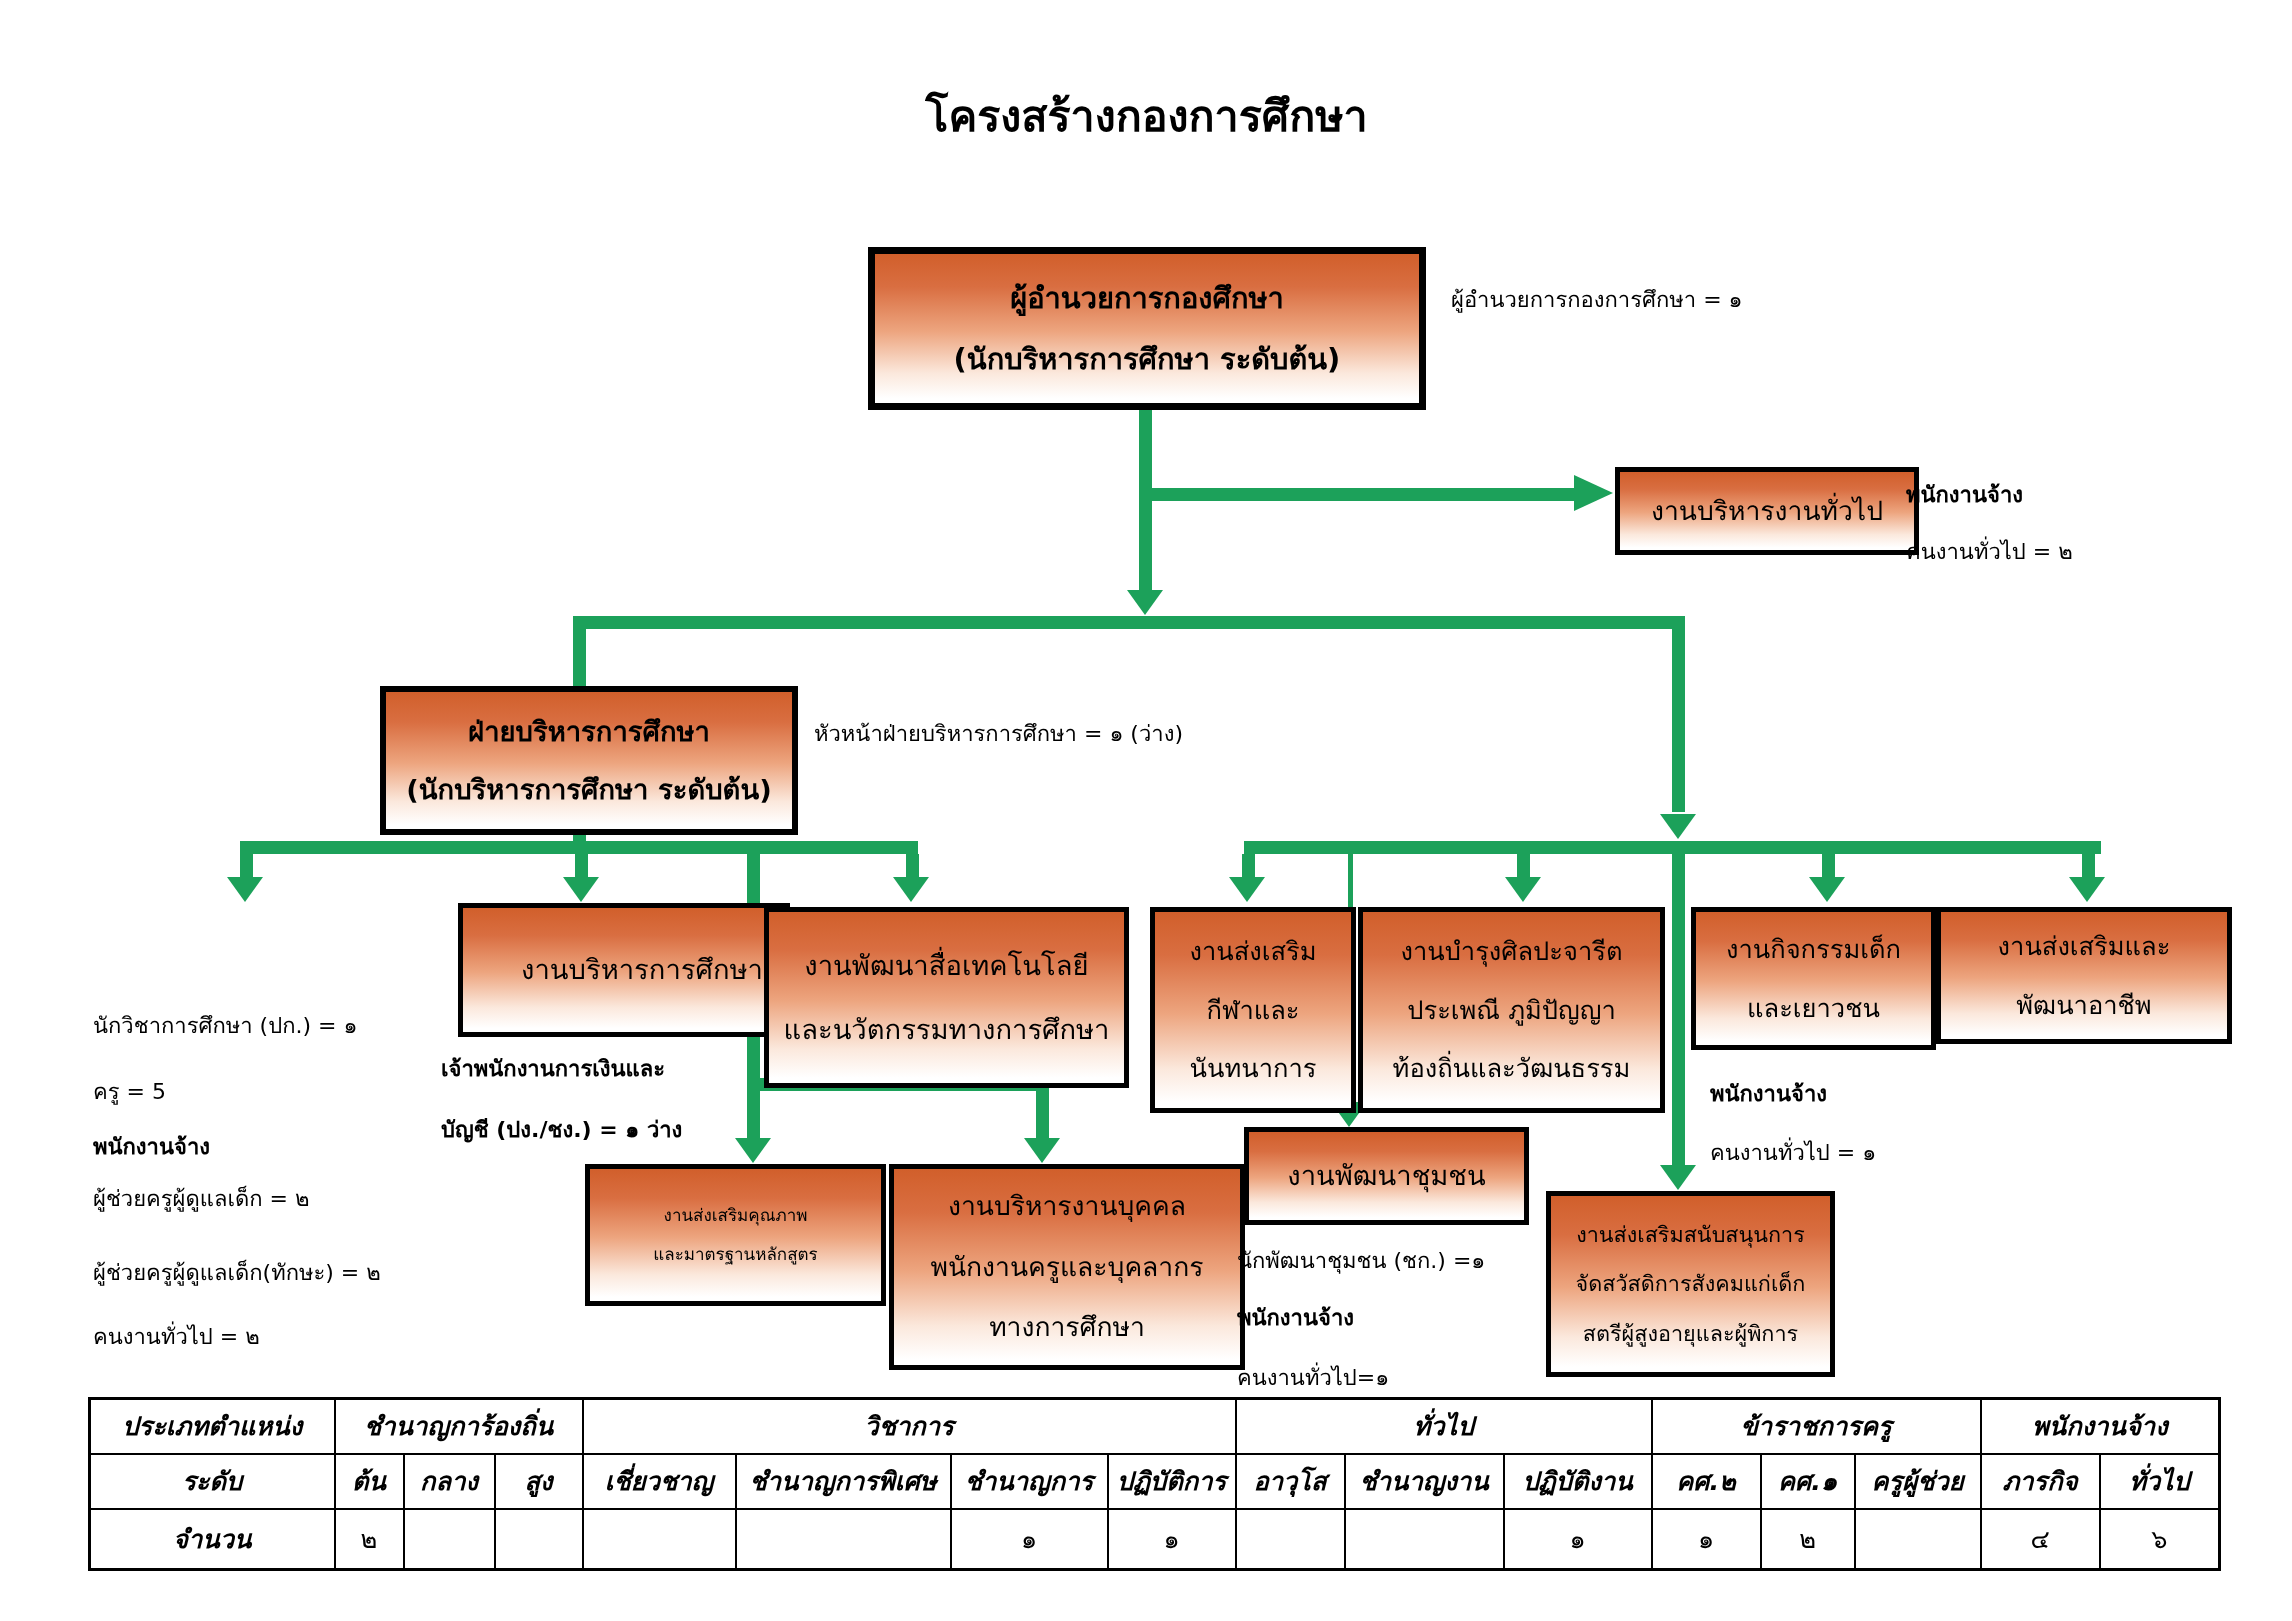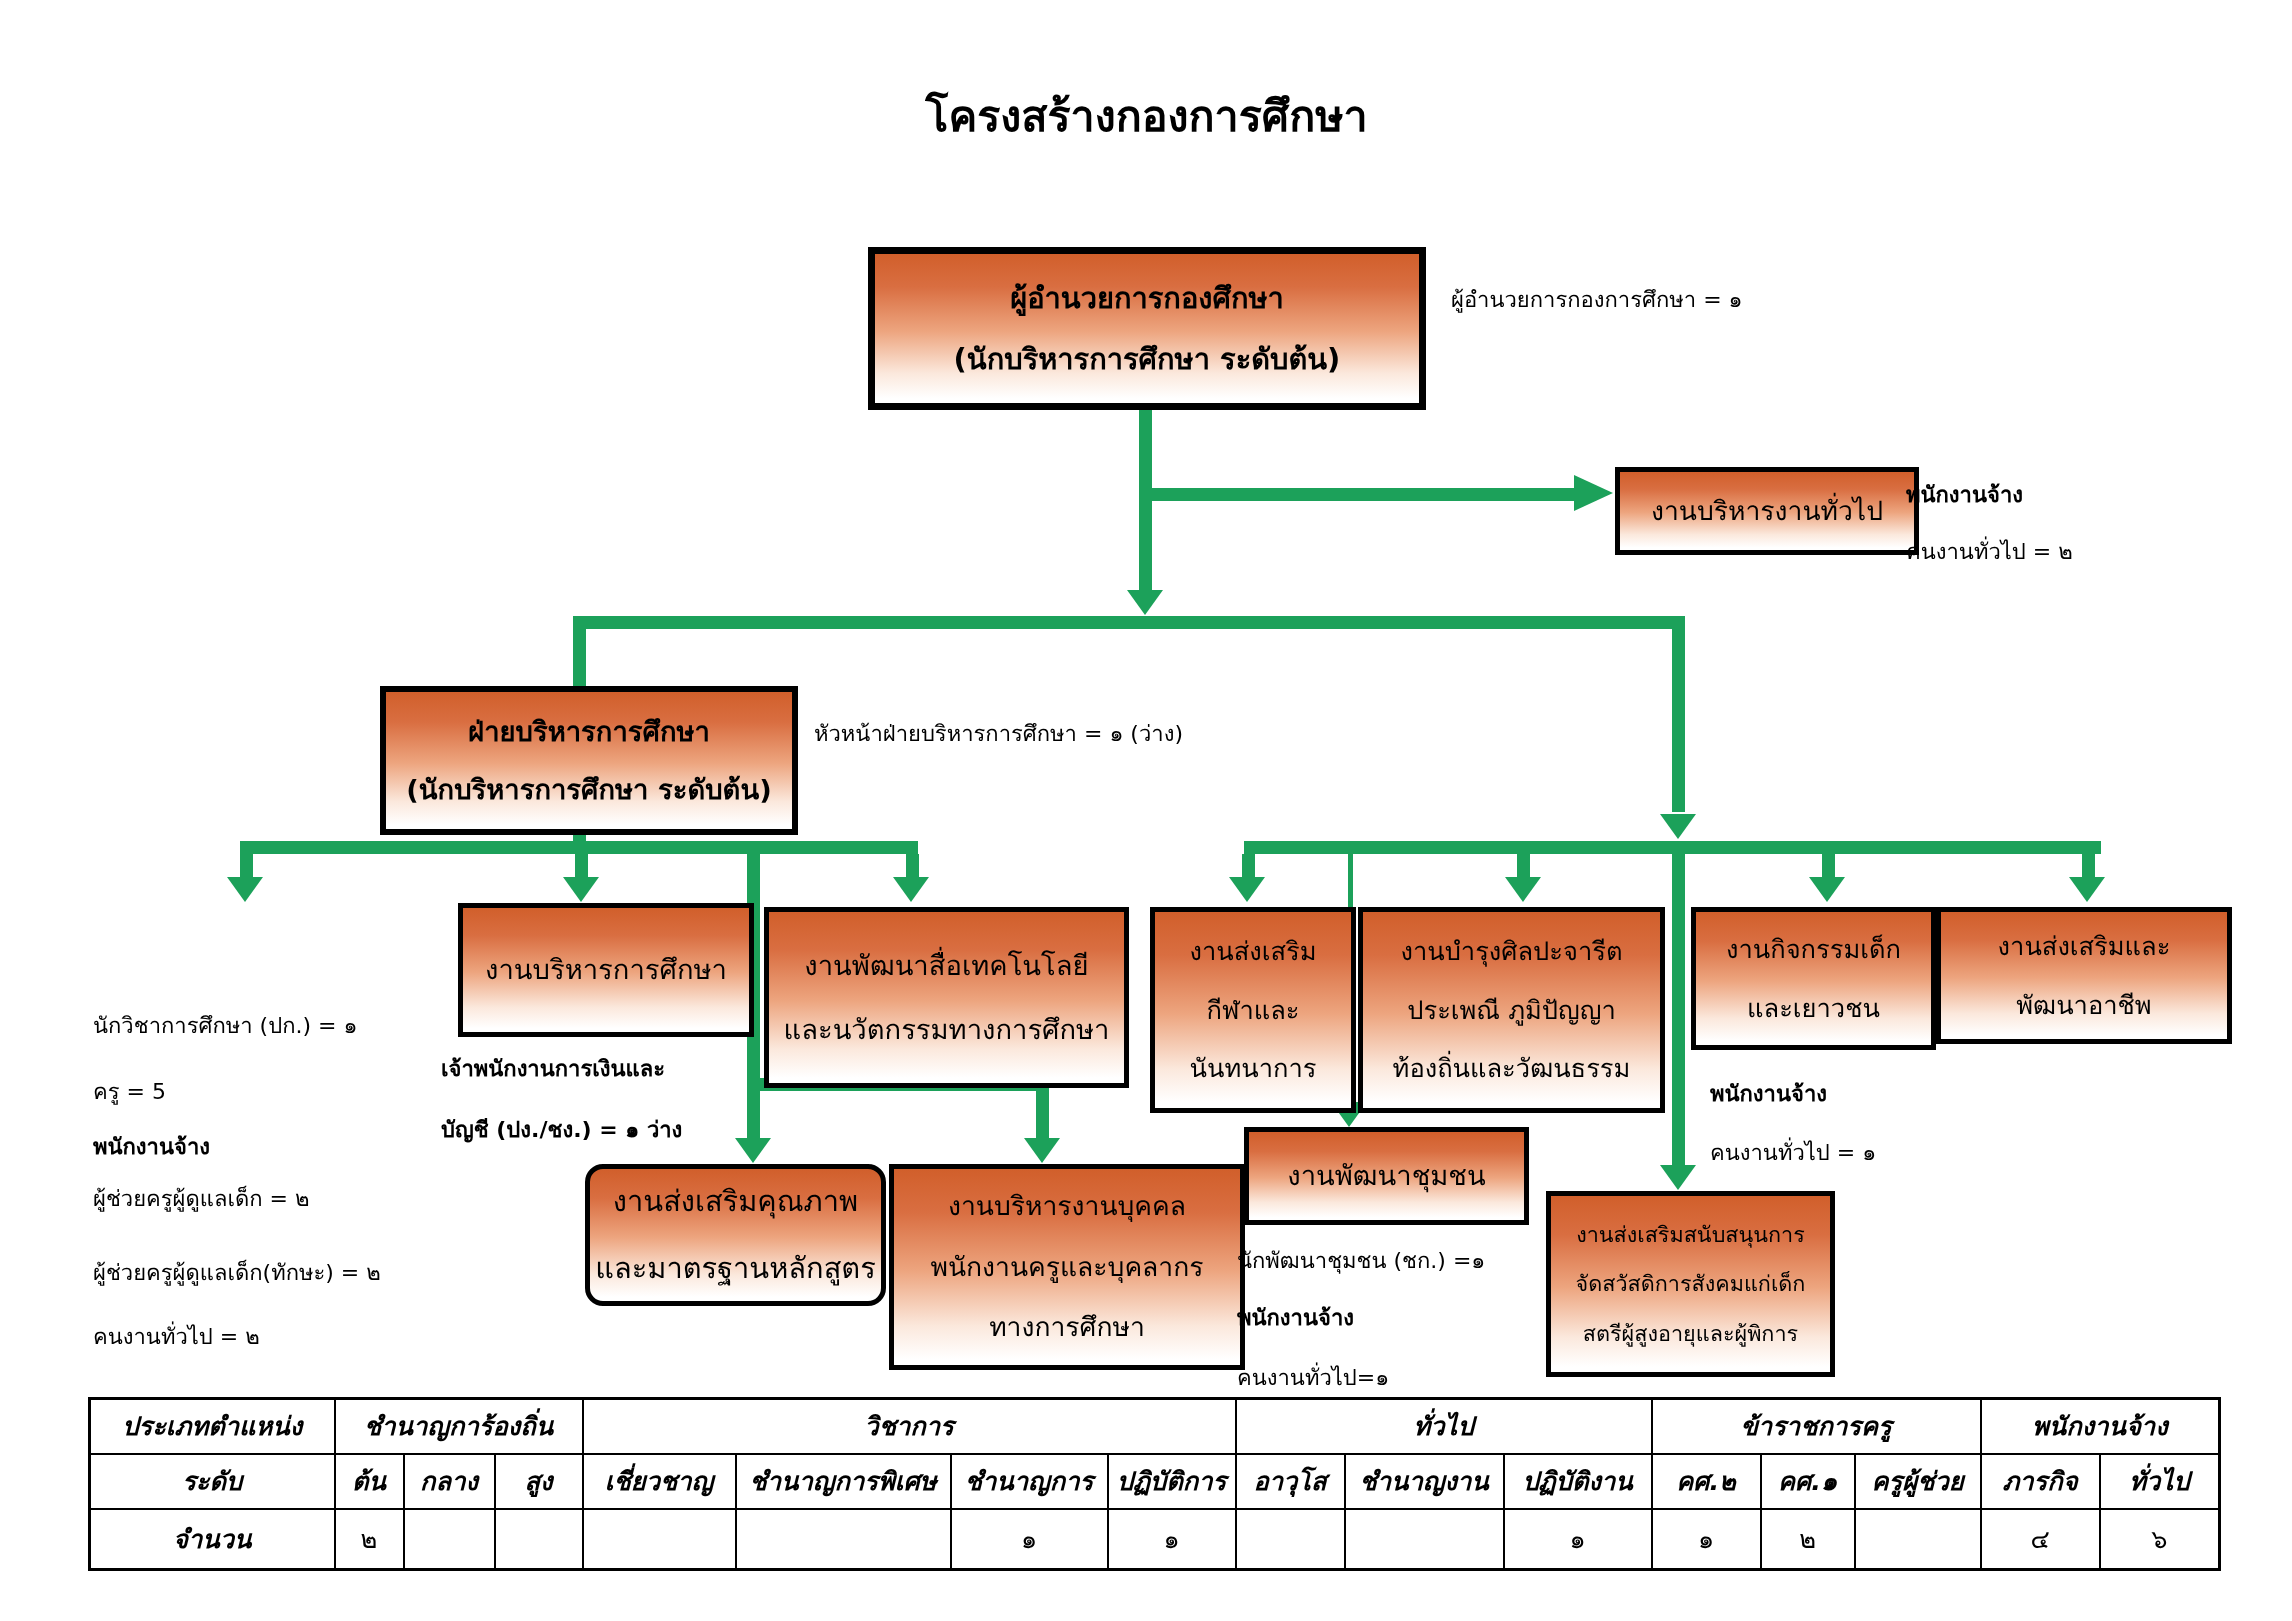--- a/index.html
+++ b/index.html
@@ -82,21 +82,21 @@
   <div class="box" style="left:1615px;top:467px;width:294px;height:78px;font-size:26.5px;">
     <span>งานบริหารงานทั่วไป</span>
   </div>
 
   <div class="box bold" style="left:380px;top:686px;width:406px;height:137px;border-width:6.9px;">
     <span>ฝ่ายบริหารการศึกษา</span>
     <span>(นักบริหารการศึกษา ระดับต้น)</span>
   </div>
 
 
-  <div class="box" style="left:458px;top:903px;width:286px;height:124px;">
+  <div class="box" style="left:458px;top:903px;width:286px;height:124px;padding-left:36px;">
     <span>งานบริหารการศึกษา</span>
   </div>
 
   <div class="box" style="left:764px;top:907px;width:355px;height:171px;">
     <span>งานพัฒนาสื่อเทคโนโลยี</span>
     <span>และนวัตกรรมทางการศึกษา</span>
   </div>
 
   <div class="box" style="left:1150px;top:907px;width:196px;height:196px;font-size:25.5px;">
     <span>งานส่งเสริม</span>
@@ -113,21 +113,21 @@
   <div class="box" style="left:1691px;top:907px;width:235px;height:133px;font-size:25.5px;">
     <span>งานกิจกรรมเด็ก</span>
     <span>และเยาวชน</span>
   </div>
 
   <div class="box" style="left:1936px;top:907px;width:286px;height:127px;font-size:25.5px;">
     <span>งานส่งเสริมและ</span>
     <span>พัฒนาอาชีพ</span>
   </div>
 
-  <div class="box" style="left:585px;top:1164px;width:291px;height:132px;font-size:29px;border-radius:18px;">
+  <div class="box" style="left:585px;top:1164px;width:291px;height:132px;font-size:17px;">
     <span>งานส่งเสริมคุณภาพ</span>
     <span>และมาตรฐานหลักสูตร</span>
   </div>
 
   <div class="box" style="left:889px;top:1164px;width:346px;height:196px;font-size:26.5px;">
     <span>งานบริหารงานบุคคล</span>
     <span>พนักงานครูและบุคลากร</span>
     <span>ทางการศึกษา</span>
   </div>
 

